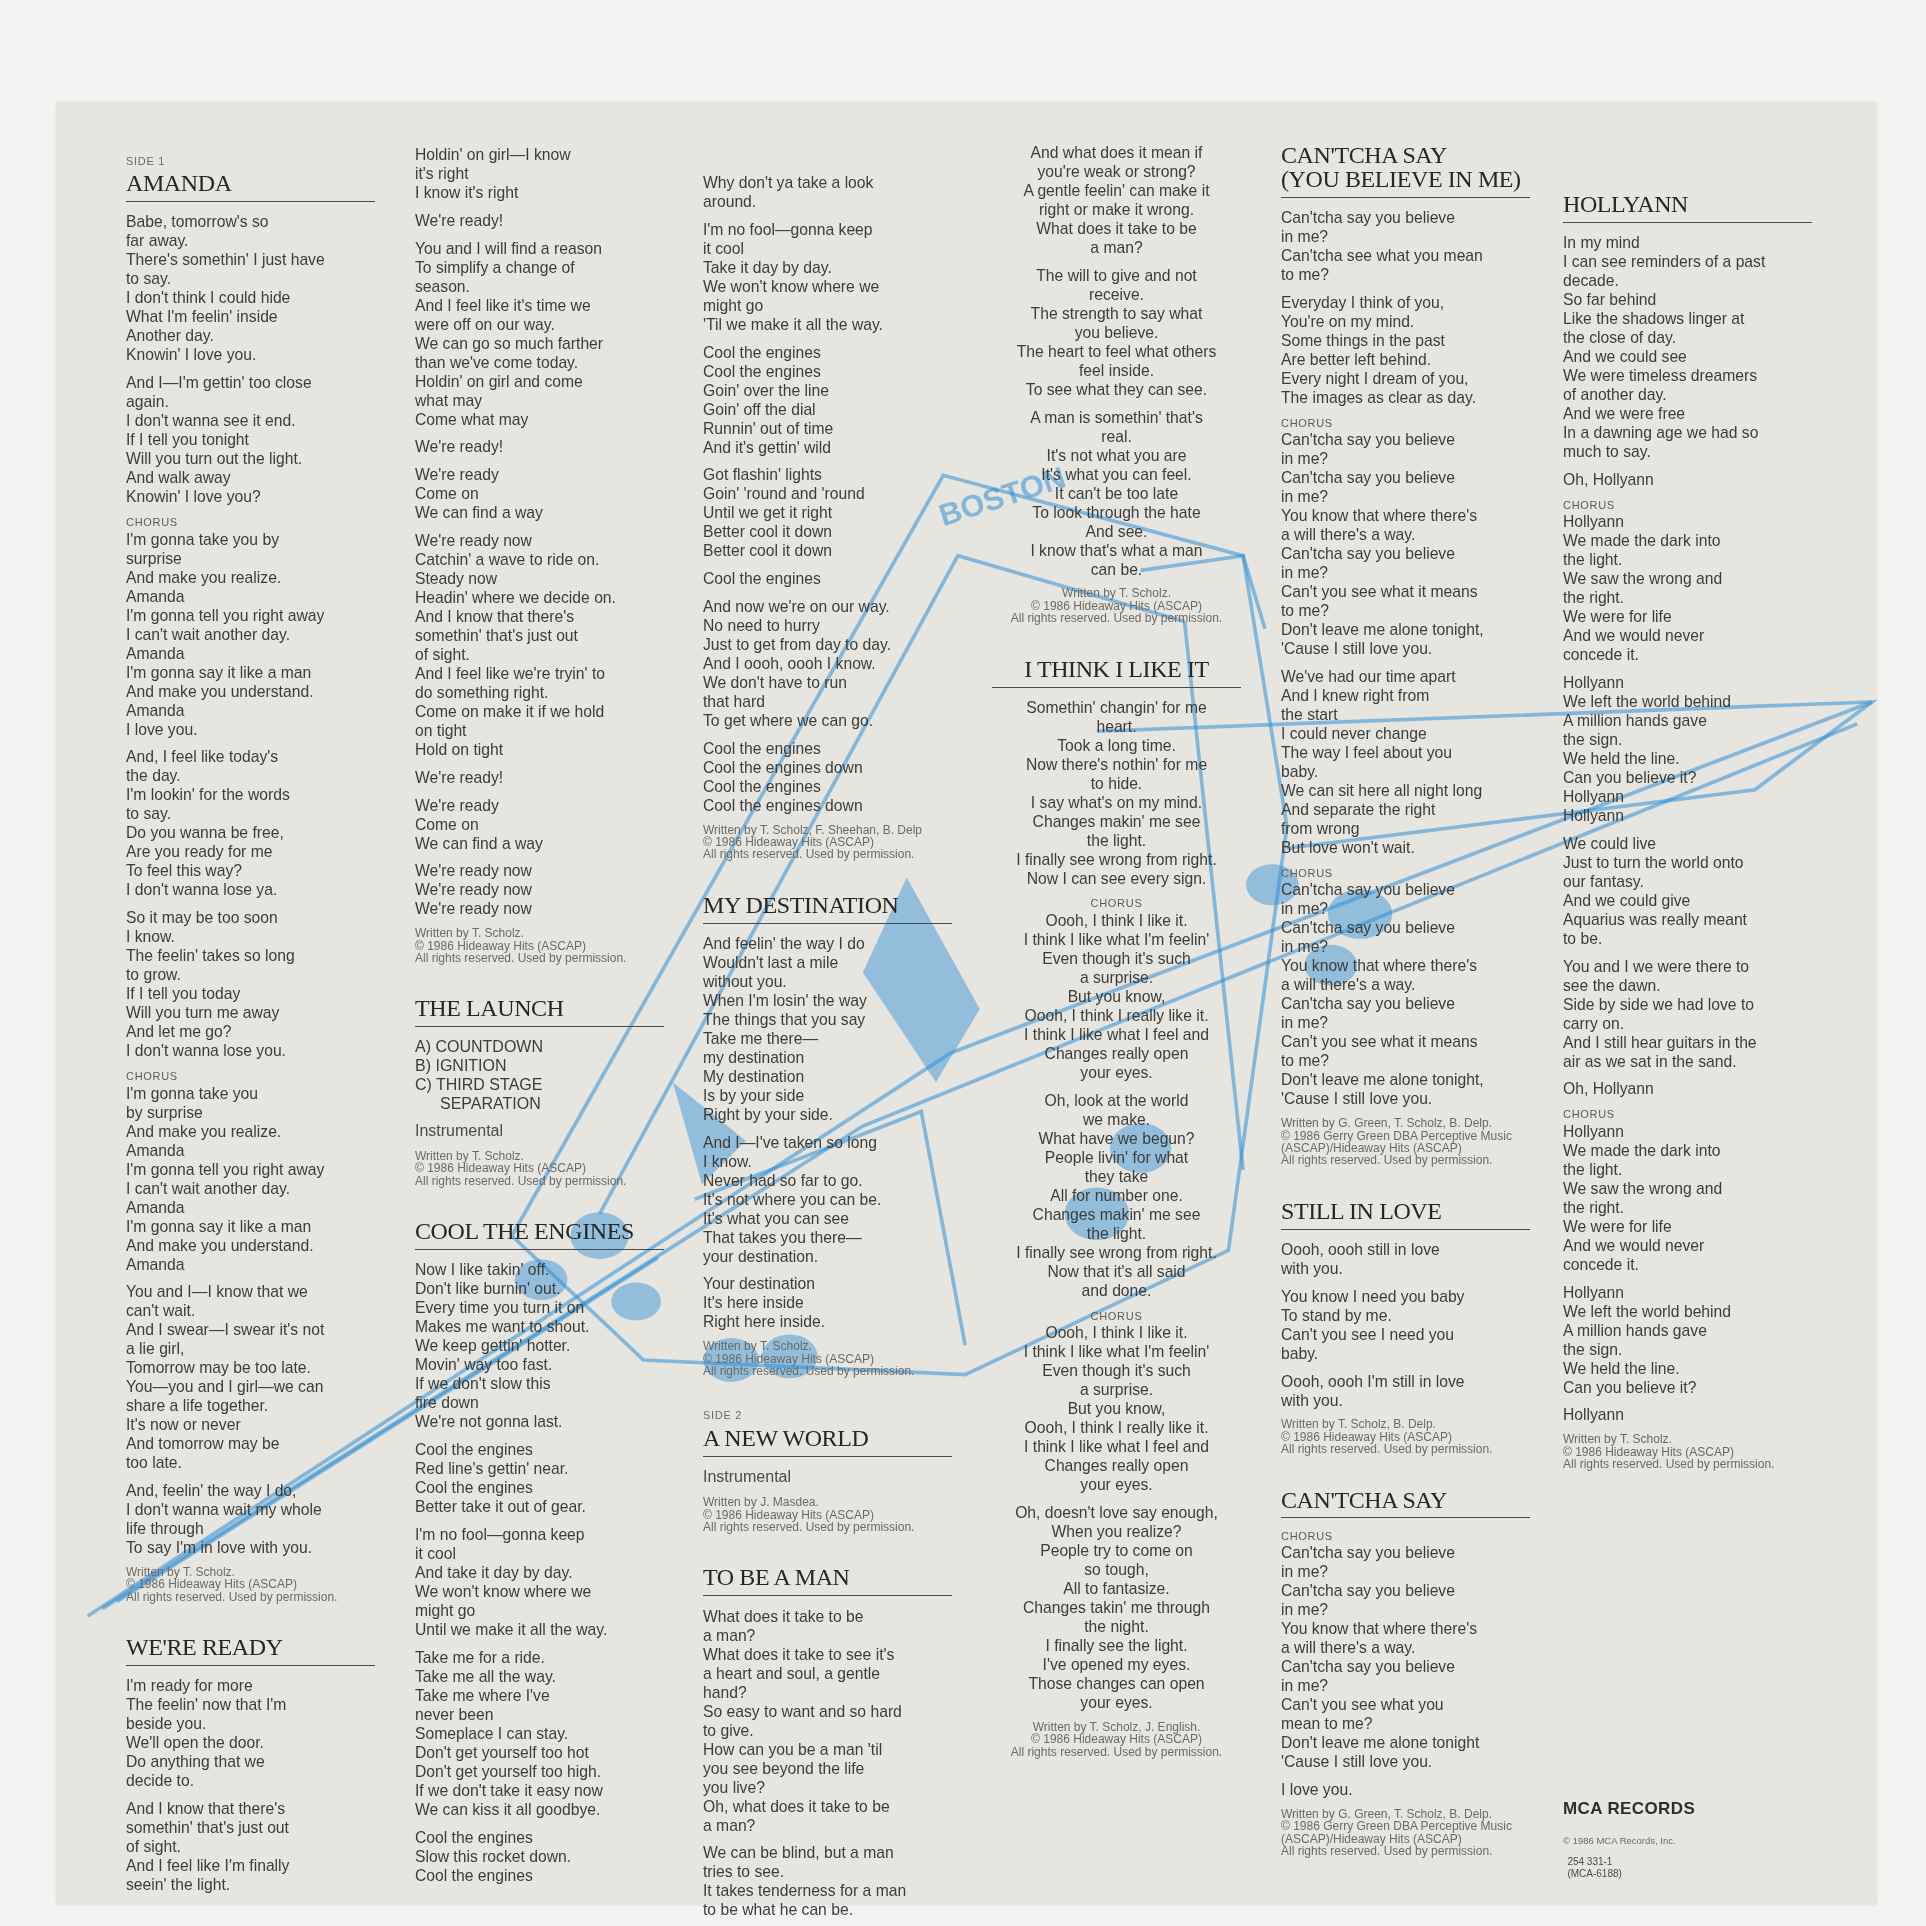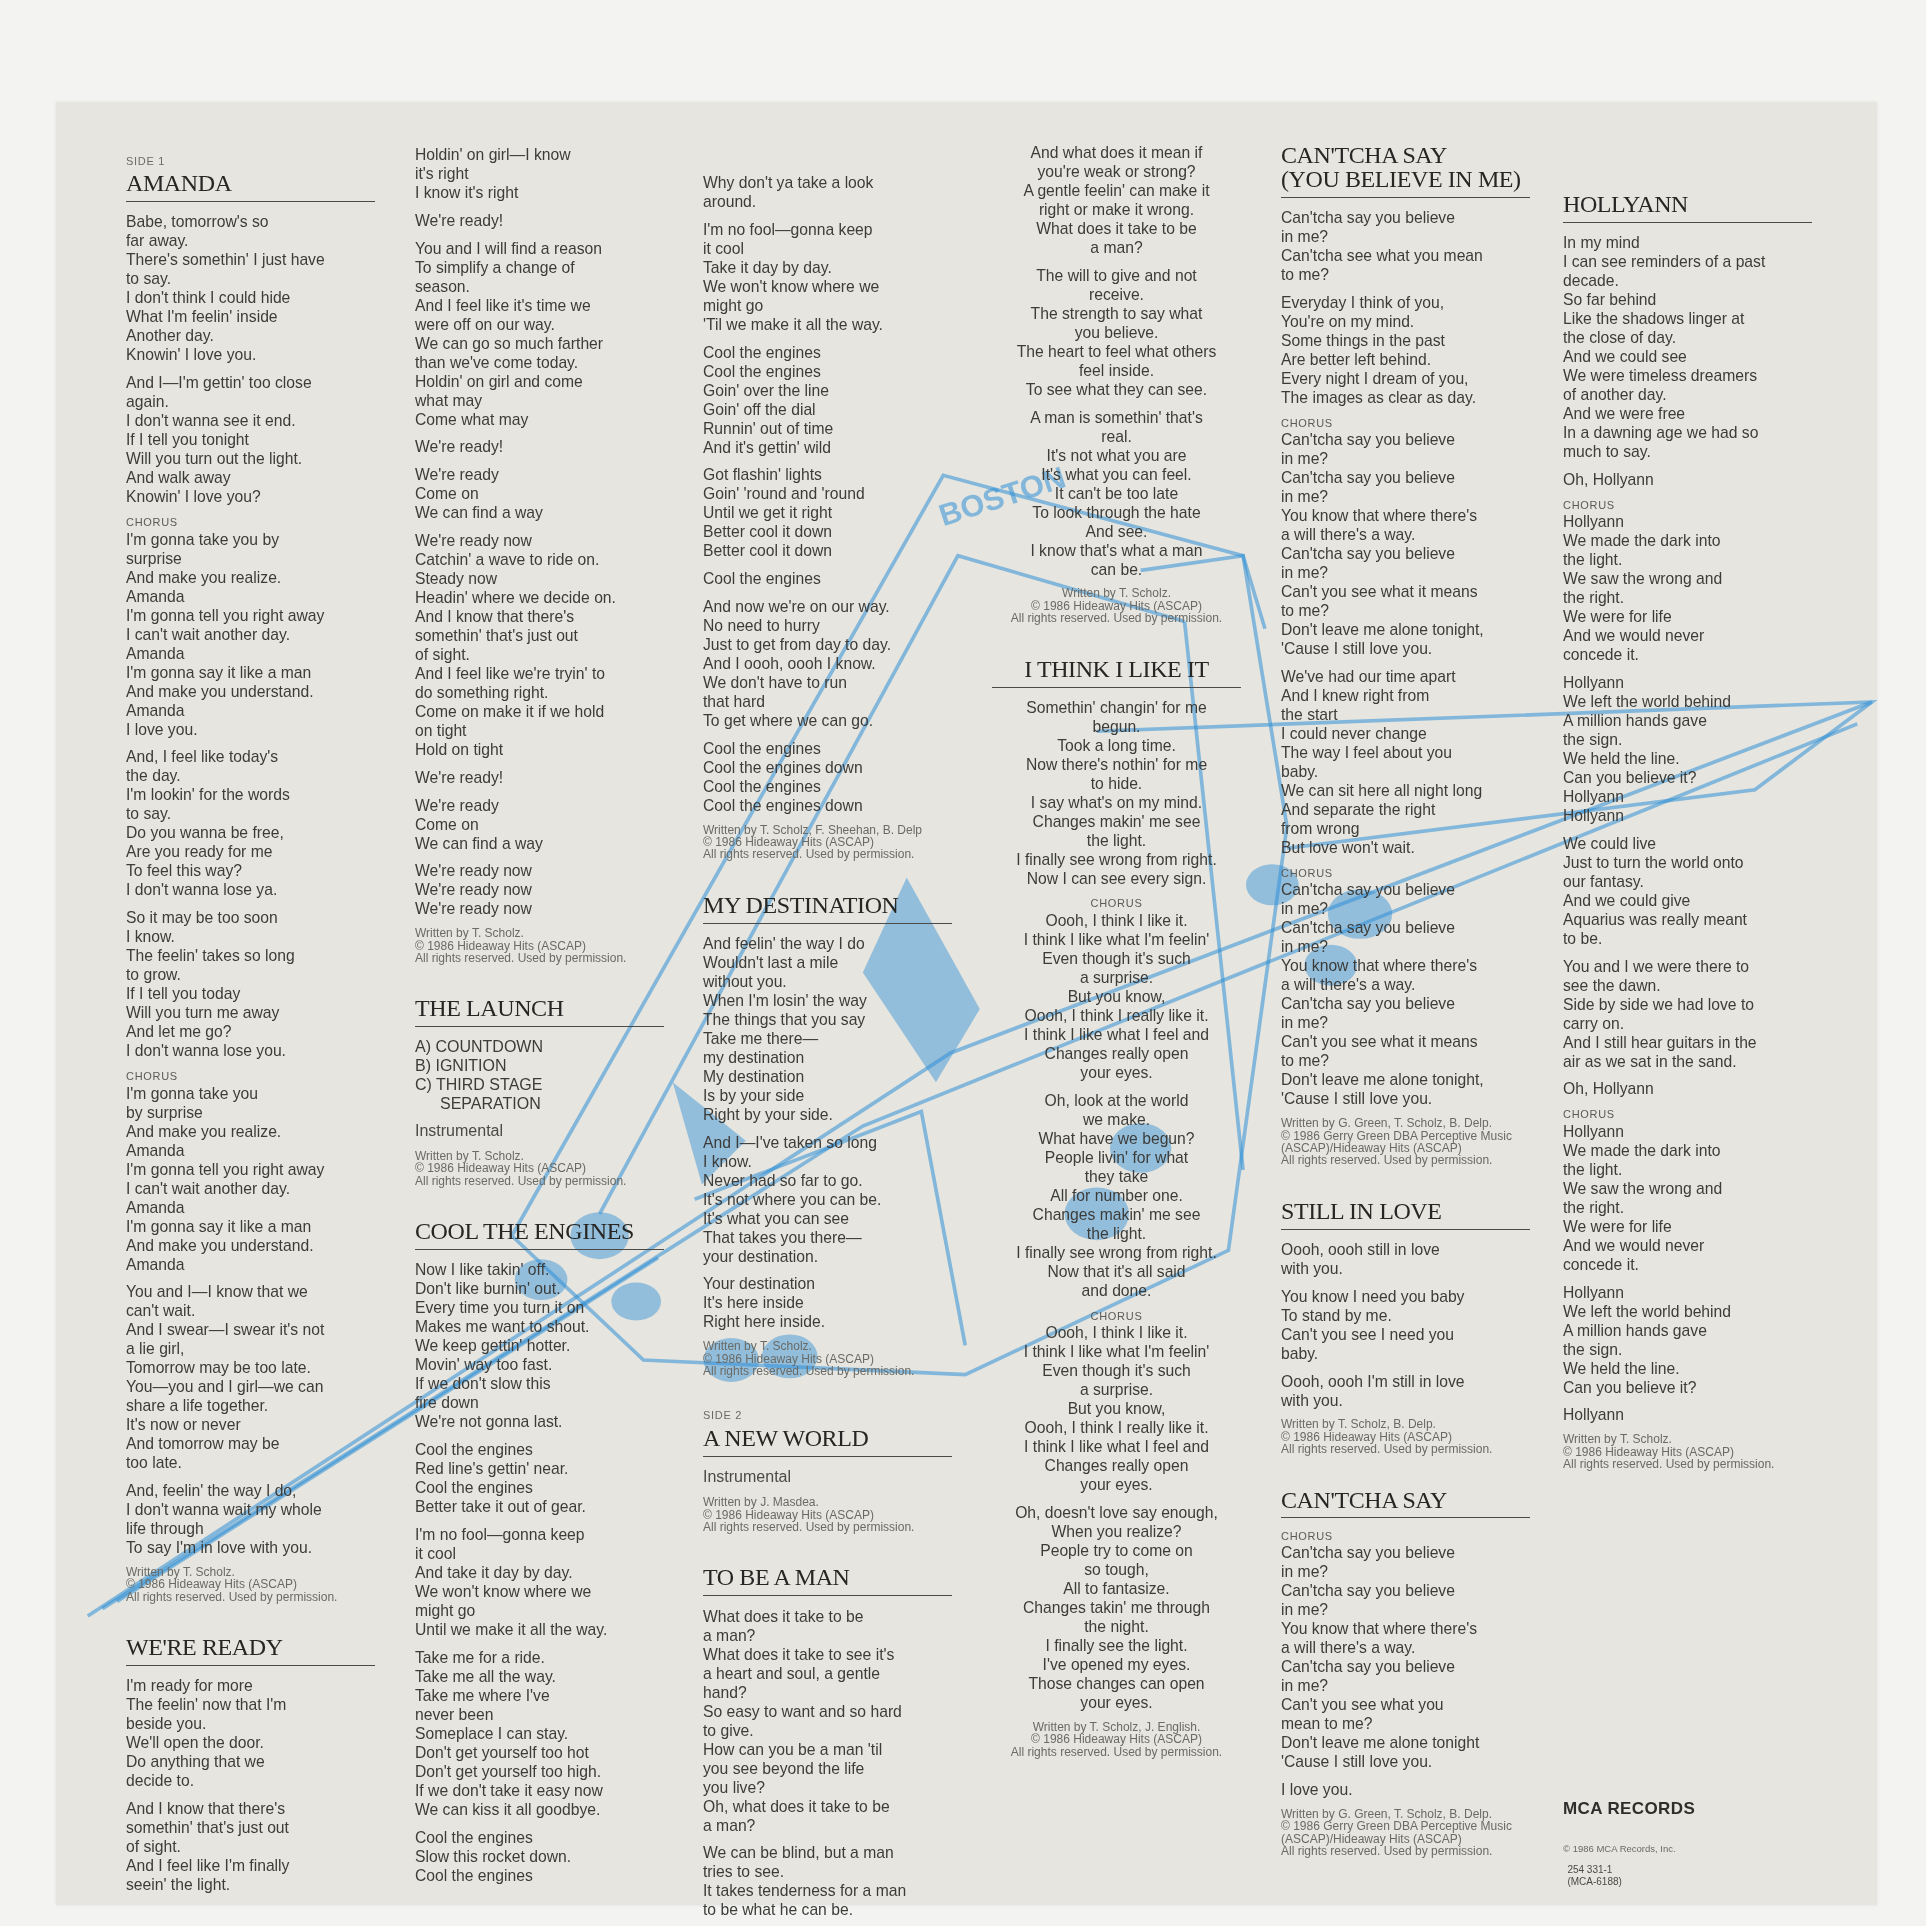--- a/index.html
+++ b/index.html
@@ -27,21 +27,21 @@
     font-family: Liberation Serif, serif;
   }
   .stanza { margin-bottom: 8.8px; }
   .line { font-size: 15.7px; line-height: 19px; color: #3c3c3a; white-space: nowrap; }
   .chorus-label { font-size: 11px; letter-spacing: 0.7px; color: #5a5a56; line-height: 14.6px; }
   .credits { margin-top: 8.8px; }
   .credit { font-size: 12px; line-height: 12.4px; color: #6a6a66; white-space: nowrap; }
   .track-list .line { font-size: 16px; }
   .instr { font-size: 16px; line-height: 20.5px; color: #4a4a48; }
   .label-block { position: absolute; left: 1563px; top: 1799px; }
-  .mca-logo { font-size: 17px; font-weight: bold; letter-spacing: 0.4px; color: #2e2e2c; margin-bottom: 24px; text-align: right; }
+  .mca-logo { font-size: 17px; font-weight: bold; letter-spacing: 0.4px; color: #2e2e2c; margin-bottom: 16px; text-align: right; }
   .copyright { font-size: 9.5px; color: #6a6a66; margin-bottom: 10.2px; }
   .catno { font-size: 10px; color: #4a4a48; line-height: 11.7px; padding-left: 4.4px; }
 </style>
 </head>
 <body>
 
 <div class="sheet"></div>
 
 <svg class="artwork" viewBox="0 0 2634 2634" xmlns="http://www.w3.org/2000/svg">
   <g fill="none" stroke="#2f8fd6" stroke-opacity="0.55" stroke-width="5">
@@ -482,21 +482,21 @@
         <div class="credit">Written by T. Scholz.</div>
         <div class="credit">© 1986 Hideaway Hits (ASCAP)</div>
         <div class="credit">All rights reserved. Used by permission.</div>
       </div>
   </div>
   <div class="song">
     <div class="song-title">I THINK I LIKE IT</div>
     <div class="stanzas">
         <div class="stanza">
           <div class="line">Somethin' changin' for me</div>
-          <div class="line">begun.</div>
+          <div class="line">heart.</div>
           <div class="line">Took a long time.</div>
           <div class="line">Now there's nothin' for me</div>
           <div class="line">to hide.</div>
           <div class="line">I say what's on my mind.</div>
           <div class="line">Changes makin' me see</div>
           <div class="line">the light.</div>
           <div class="line">I finally see wrong from right.</div>
           <div class="line">Now I can see every sign.</div>
         </div>
         <div class="stanza">

